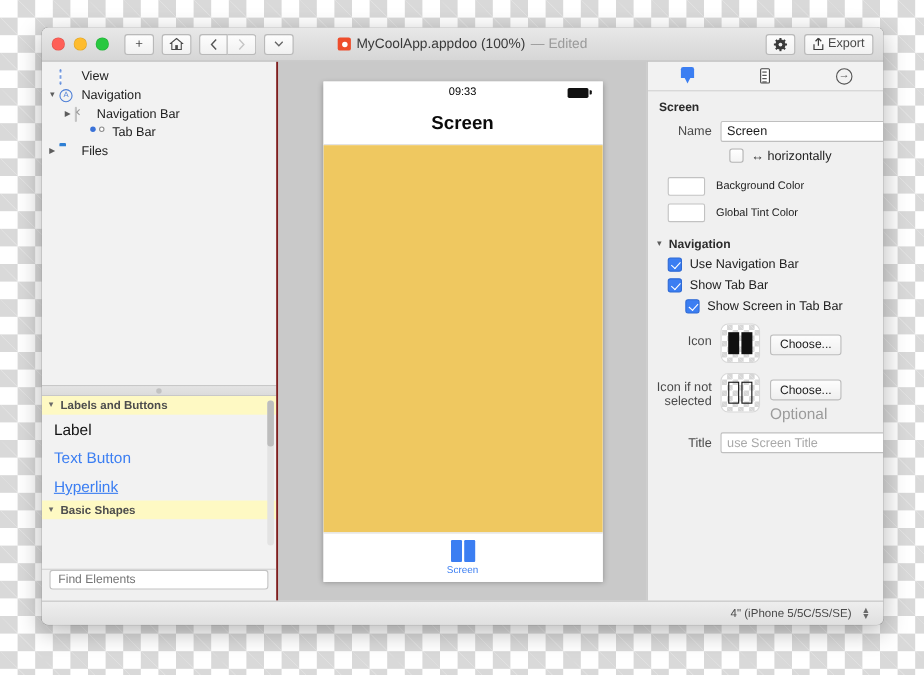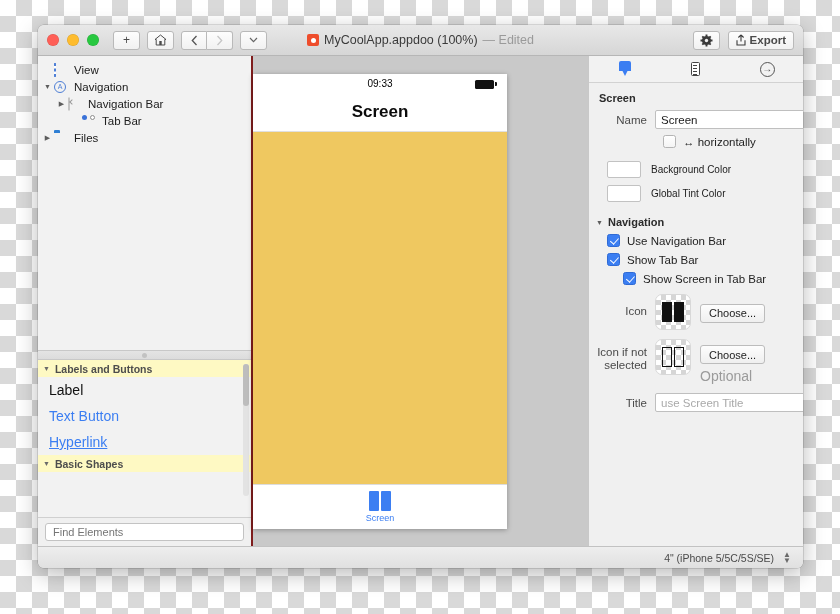--- a/index.html
+++ b/index.html
@@ -73,21 +73,21 @@
     background: #ee4d2c;
     display: inline-flex; align-items: center; justify-content: center;
   }
   .doc-icon::after {
     content: ""; width: 5px; height: 5px; border-radius: 50%;
     background: #fff;
   }
   .title-edited { color: #9a9a9a; }
 
   .tb-right {
-    margin-left: auto; display: flex; align-items: center; gap: 8px; font-weight: bold;
+    margin-left: auto; display: flex; align-items: center; gap: 8px;
   }
   .tbtn.export { min-width: 0; padding: 0 7px; gap: 4px; font-size: 11.5px; }
 
   
   .wbody { flex: 1; display: flex; min-height: 0; }
 
   
   .left-panel {
     width: 215px; flex: 0 0 215px;
     background: #f0f0f0;
@@ -196,35 +196,35 @@
     position: absolute; right: 2px; top: 4px;
     width: 6px; height: 132px;
     background: #e3e3e3; border-radius: 3px;
   }
   .lib-scrollbar .thumb {
     position: absolute; left: 0; top: 0; width: 6px; height: 42px;
     background: #bdbdbd; border-radius: 3px;
   }
 
   .find-bar {
-    flex: 0 0 28px; display: flex; align-items: center;
+    flex: 0 0 28px; display: flex; 
     padding: 0 7px; background: #f0f0f0;
   }
   .find-input {
     flex: 1; height: 18px; border: 1px solid #c3c3c3; border-radius: 3px;
     background: #fff; font-size: 11px; color: #9a9a9a;
     padding: 0 7px; outline: none;
     font-family: "Liberation Sans", sans-serif;
   }
 
   
   .canvas-area {
     flex: 1; min-width: 0;
     background: #c9c9c9;
-    display: flex; align-items: center; justify-content: flex-start;
+    display: flex; align-items: center; justify-content: center;
     position: relative;
   }
   .phone {
     width: 254px; height: 455px;
     background: #ffffff;
     box-shadow: 0 1px 5px rgba(0,0,0,0.30);
     display: flex; flex-direction: column;
     overflow: hidden;
   }
   .status-bar {

